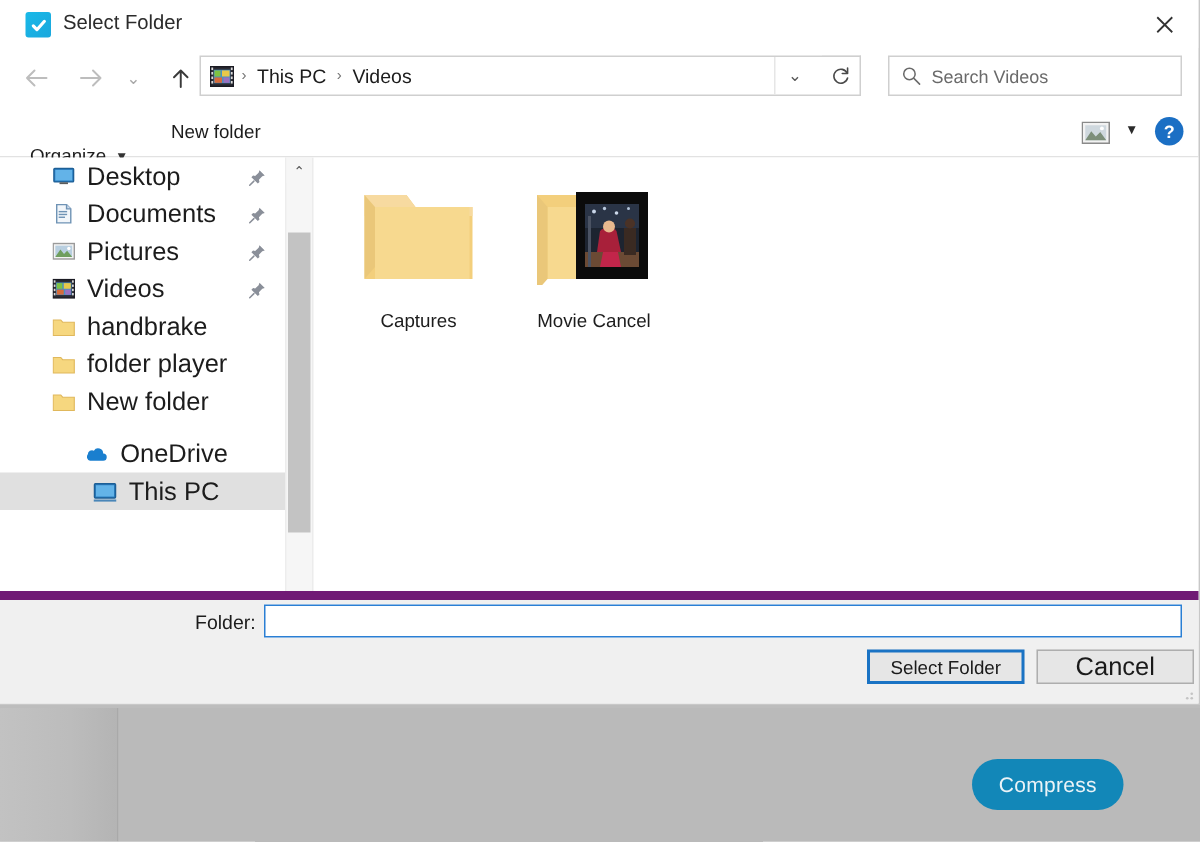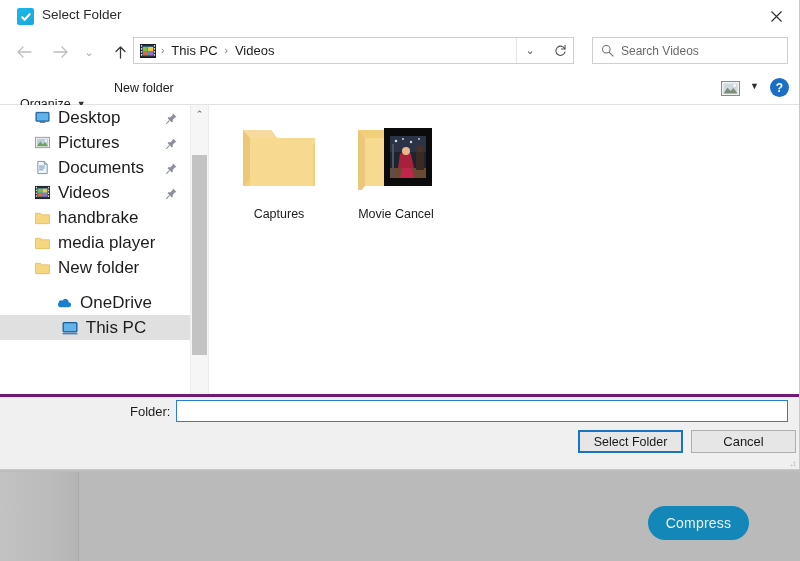--- a/index.html
+++ b/index.html
@@ -133,37 +133,37 @@
   .file-grid{position:relative;padding:14px 0 0 14px;}
   .file-item{
     position:absolute;width:112px;text-align:center;cursor:pointer;
   }
   .file-item .thumb{height:88px;display:flex;align-items:center;justify-content:center;}
   .file-item .name{font-size:12.5px;color:#1c1c1c;margin-top:6px;}
 
   
   #footer{
     position:absolute;left:0;top:394px;width:800px;height:76px;
-    background:#f0f0f0;border-top:3px solid #701a75;box-sizing:border-box;
+    background:#f0f0f0;border-top:6px solid #701a75;box-sizing:border-box;
   }
   #folder-label{position:absolute;left:130px;top:7px;font-size:13px;color:#1c1c1c;}
   #folder-input{
     position:absolute;left:176px;top:3px;width:612px;height:22px;
     border:1px solid #2a7fd4;box-sizing:border-box;background:#fff;
     font-size:13px;padding:0 4px;font-family:"Liberation Sans", sans-serif;outline:none;color:#111;
   }
   #btn-select{
     position:absolute;left:578px;top:33px;width:105px;height:23px;
     background:#e6e6e6;border:2px solid #1a73c4;box-sizing:border-box;
     font-size:12.5px;color:#1a1a1a;cursor:pointer;font-family:"Liberation Sans", sans-serif;
   }
   #btn-cancel{
     position:absolute;left:691px;top:33px;width:105px;height:23px;
     background:#e6e6e6;border:1px solid #aeaeae;box-sizing:border-box;
-    font-size:13px;color:#1a1a1a;cursor:pointer;font-family:"Liberation Sans", sans-serif;
+    font-size:17px;color:#1a1a1a;cursor:pointer;font-family:"Liberation Sans", sans-serif;
   }
   #resize-grip{position:absolute;right:4px;bottom:3px;width:9px;height:9px;opacity:.5;}
 </style>
 </head>
 <body>
 
 <div id="bg-app">
   <div id="bg-left-panel"></div>
   <div id="bg-divider"></div>
   <div id="bg-main"></div>
@@ -281,46 +281,46 @@
           <svg width="13" height="13" viewBox="0 0 14 14">
             <path d="M8.6 1.6 L12.4 5.4 L10.6 6 L8.2 8.5 L8.6 10 L7.4 11.2 L2.8 6.6 L4 5.4 L5.5 5.8 L8 3.4 Z" fill="#8a8f99"></path>
             <path d="M4.6 9.4 L1.6 12.4" stroke="#8a8f99" stroke-width="1.1" stroke-linecap="round"></path>
           </svg>
         </span>
       </div>
 
       <div class="side-item indent">
         <span class="ico">
           <svg width="15" height="15" viewBox="0 0 16 16">
-            <rect x="0.5" y="2.5" width="15" height="11" fill="#f4f4f4" stroke="#9a9a9a"></rect>
-            <rect x="2" y="4" width="12" height="8" fill="#b9cfe0"></rect>
-            <path d="M2 12 L5.6 6.8 L8.2 10 L10.4 7.6 L14 12 Z" fill="#6f9e5e"></path>
-            <circle cx="11.6" cy="6" r="1.2" fill="#ffffff"></circle>
-          </svg>
-        </span>
-        <span class="lbl">Pictures</span>
-        <span class="pin">
-          <svg width="13" height="13" viewBox="0 0 14 14">
-            <path d="M8.6 1.6 L12.4 5.4 L10.6 6 L8.2 8.5 L8.6 10 L7.4 11.2 L2.8 6.6 L4 5.4 L5.5 5.8 L8 3.4 Z" fill="#8a8f99"></path>
-            <path d="M4.6 9.4 L1.6 12.4" stroke="#8a8f99" stroke-width="1.1" stroke-linecap="round"></path>
-          </svg>
-        </span>
-      </div>
-
-      <div class="side-item indent">
-        <span class="ico">
-          <svg width="15" height="15" viewBox="0 0 16 16">
             <path d="M3 1.5 h7 l3 3 v10 h-10 z" fill="#f2f6fa" stroke="#6f93b5"></path>
             <path d="M10 1.5 v3 h3" fill="#cfdced" stroke="#6f93b5"></path>
             <rect x="4.4" y="6" width="6" height="1" fill="#6f93b5"></rect>
             <rect x="4.4" y="8" width="6" height="1" fill="#6f93b5"></rect>
             <rect x="4.4" y="10" width="4.5" height="1" fill="#6f93b5"></rect>
           </svg>
         </span>
         <span class="lbl">Documents</span>
+        <span class="pin">
+          <svg width="13" height="13" viewBox="0 0 14 14">
+            <path d="M8.6 1.6 L12.4 5.4 L10.6 6 L8.2 8.5 L8.6 10 L7.4 11.2 L2.8 6.6 L4 5.4 L5.5 5.8 L8 3.4 Z" fill="#8a8f99"></path>
+            <path d="M4.6 9.4 L1.6 12.4" stroke="#8a8f99" stroke-width="1.1" stroke-linecap="round"></path>
+          </svg>
+        </span>
+      </div>
+
+      <div class="side-item indent">
+        <span class="ico">
+          <svg width="15" height="15" viewBox="0 0 16 16">
+            <rect x="0.5" y="2.5" width="15" height="11" fill="#f4f4f4" stroke="#9a9a9a"></rect>
+            <rect x="2" y="4" width="12" height="8" fill="#b9cfe0"></rect>
+            <path d="M2 12 L5.6 6.8 L8.2 10 L10.4 7.6 L14 12 Z" fill="#6f9e5e"></path>
+            <circle cx="11.6" cy="6" r="1.2" fill="#ffffff"></circle>
+          </svg>
+        </span>
+        <span class="lbl">Pictures</span>
         <span class="pin">
           <svg width="13" height="13" viewBox="0 0 14 14">
             <path d="M8.6 1.6 L12.4 5.4 L10.6 6 L8.2 8.5 L8.6 10 L7.4 11.2 L2.8 6.6 L4 5.4 L5.5 5.8 L8 3.4 Z" fill="#8a8f99"></path>
             <path d="M4.6 9.4 L1.6 12.4" stroke="#8a8f99" stroke-width="1.1" stroke-linecap="round"></path>
           </svg>
         </span>
       </div>
 
       <div class="side-item indent">
         <span class="ico">
@@ -357,21 +357,21 @@
           </svg>
         </span>
         <span class="lbl">handbrake</span>
       </div>
       <div class="side-item indent">
         <span class="ico">
           <svg width="15" height="14" viewBox="0 0 16 14">
             <path d="M0.5 2 h5.4 l1.3 1.6 h8.3 v9.4 h-15 z" fill="#f6d77f" stroke="#e0b85c" stroke-width="0.8"></path>
           </svg>
         </span>
-        <span class="lbl">media player</span>
+        <span class="lbl">folder player</span>
       </div>
       <div class="side-item indent">
         <span class="ico">
           <svg width="15" height="14" viewBox="0 0 16 14">
             <path d="M0.5 2 h5.4 l1.3 1.6 h8.3 v9.4 h-15 z" fill="#f6d77f" stroke="#e0b85c" stroke-width="0.8"></path>
           </svg>
         </span>
         <span class="lbl">New folder</span>
       </div>
 

